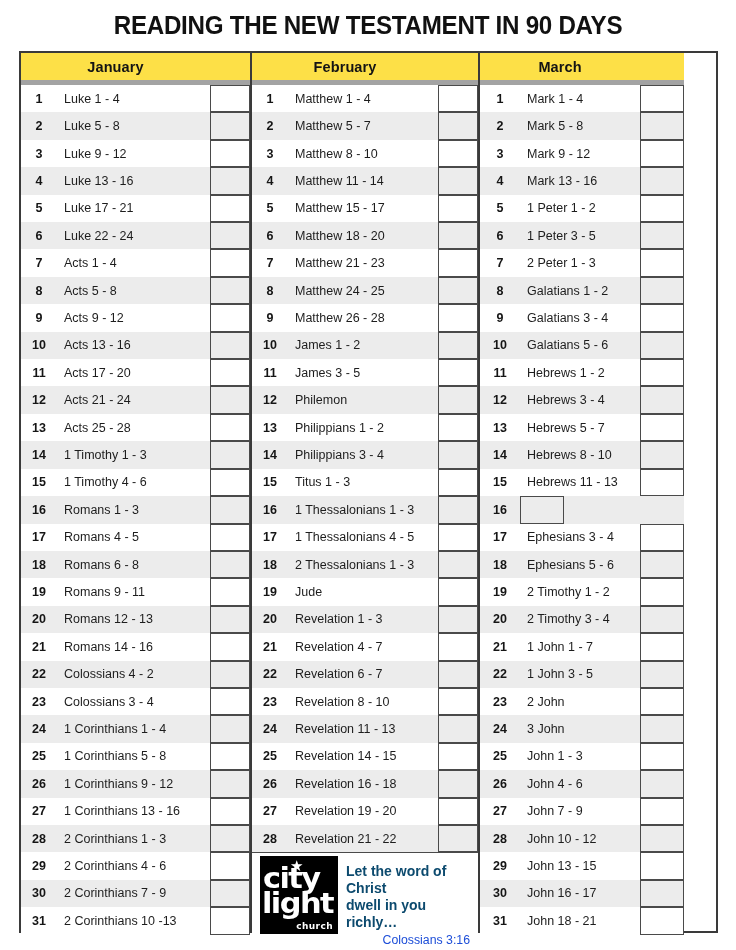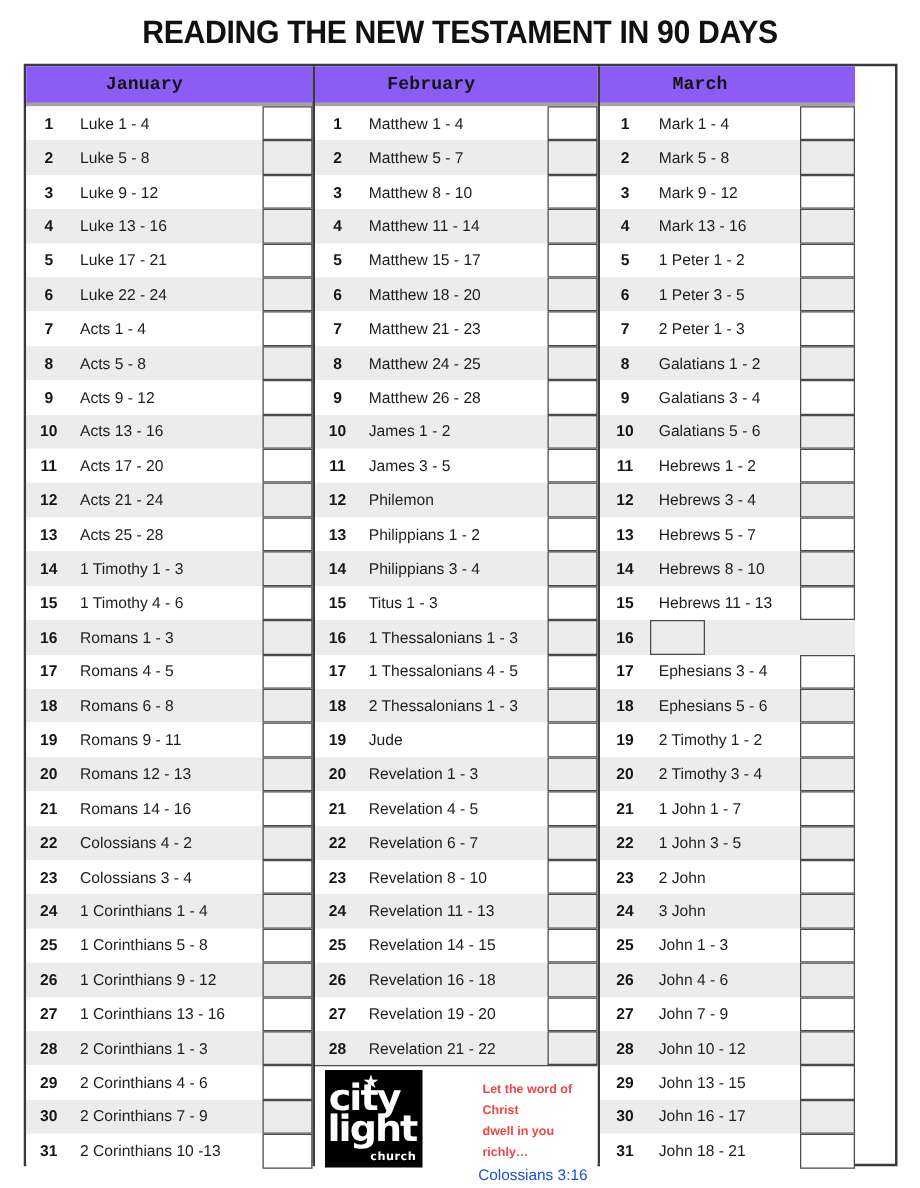--- a/index.html
+++ b/index.html
@@ -49,27 +49,26 @@
     box-sizing: border-box;
     position: relative;
   }
   .month-col.col-jan { width: 229px; }
   .month-col.col-feb { width: 230px; border-left: 2px solid #3a3a3a; border-right: 2px solid #3a3a3a; }
   .month-col.col-mar { width: 204px; }
 
   .month-head {
     height: 32px;
     min-height: 32px;
-    background: #8b5cf6;
-    border-bottom: 3px solid #a3a3a3;
+    background: #fde047;
+    border-bottom: 5px solid #a3a3a3;
     display: flex;
     align-items: center;
     justify-content: center;
     box-sizing: border-box;
-    font-family: Liberation Mono, monospace;
   }
   .month-head-label {
     font-size: 14.5px;
     font-weight: bold;
     color: #141414;
     letter-spacing: 0.1px;
     
     margin-right: 40px;
   }
   .col-mar .month-head-label { margin-right: 44px; }
@@ -201,25 +200,24 @@
     line-height: 15px;
   }
 
   
   .verse-block {
     margin-left: 8px;
     padding-top: 7px;
     flex: 1;
   }
   .verse-text {
-    font-size: 10px;
+    font-size: 14px;
     font-weight: bold;
-    color: #ef4444;
+    color: #0c4a6e;
     line-height: 17px;
-    margin-left: 40px;
   }
   .verse-ref {
     font-size: 12.3px;
     color: #1d4ed8;
     text-align: right;
     padding-right: 8px;
     padding-top: 2px;
   }
 </style>
 </head>
@@ -594,21 +592,21 @@
         </div>
         <div class="plan-row even">
           <div class="cell-day">20</div>
           <div class="cell-reading">Revelation 1 - 3</div>
           <div class="cell-check">
             <div class="checkbox"></div>
           </div>
         </div>
         <div class="plan-row odd">
           <div class="cell-day">21</div>
-          <div class="cell-reading">Revelation 4 - 5</div>
+          <div class="cell-reading">Revelation 4 - 7</div>
           <div class="cell-check">
             <div class="checkbox"></div>
           </div>
         </div>
         <div class="plan-row even">
           <div class="cell-day">22</div>
           <div class="cell-reading">Revelation 6 - 7</div>
           <div class="cell-check">
             <div class="checkbox"></div>
           </div>

